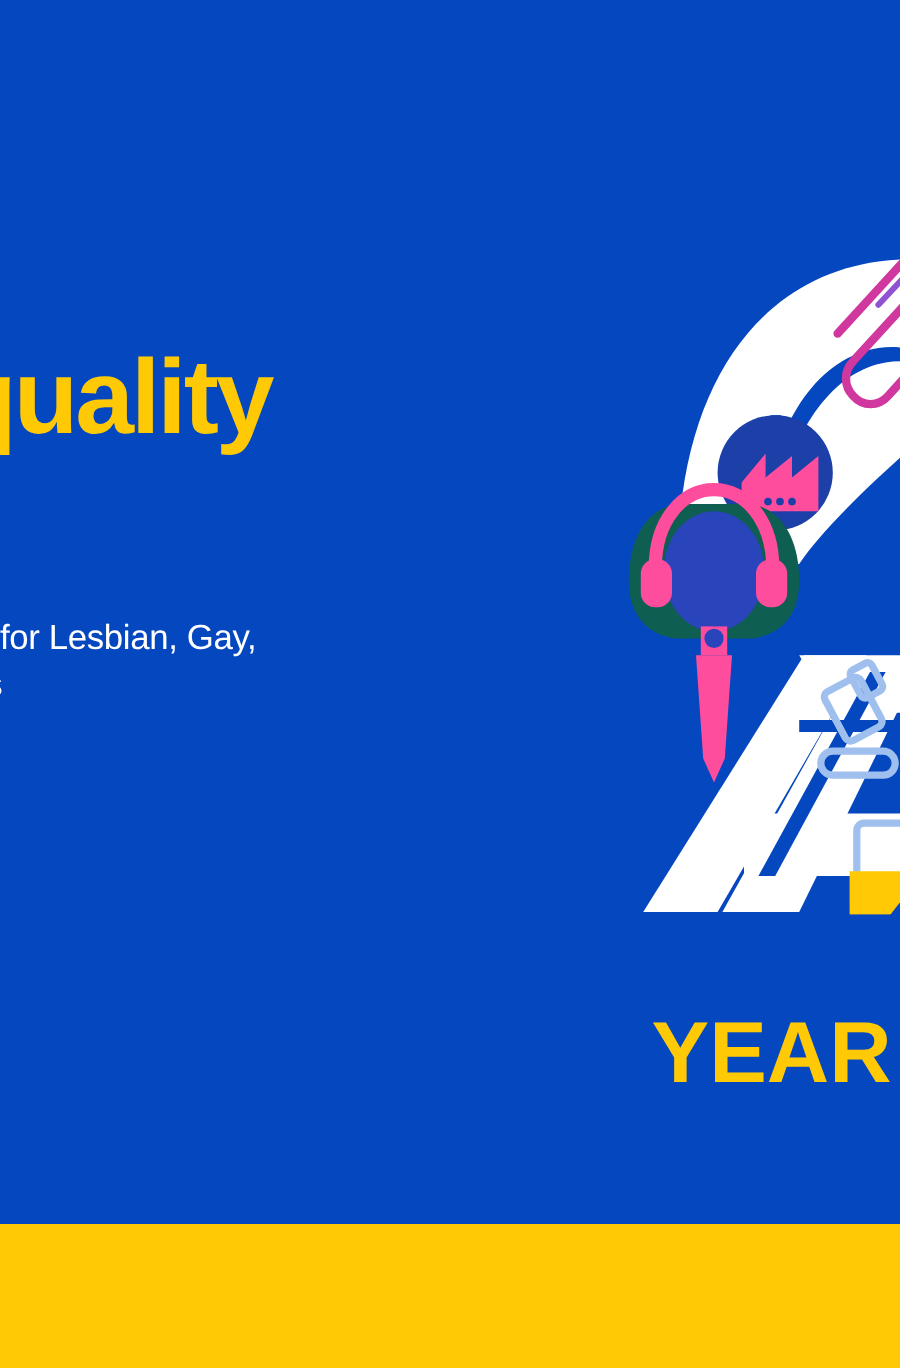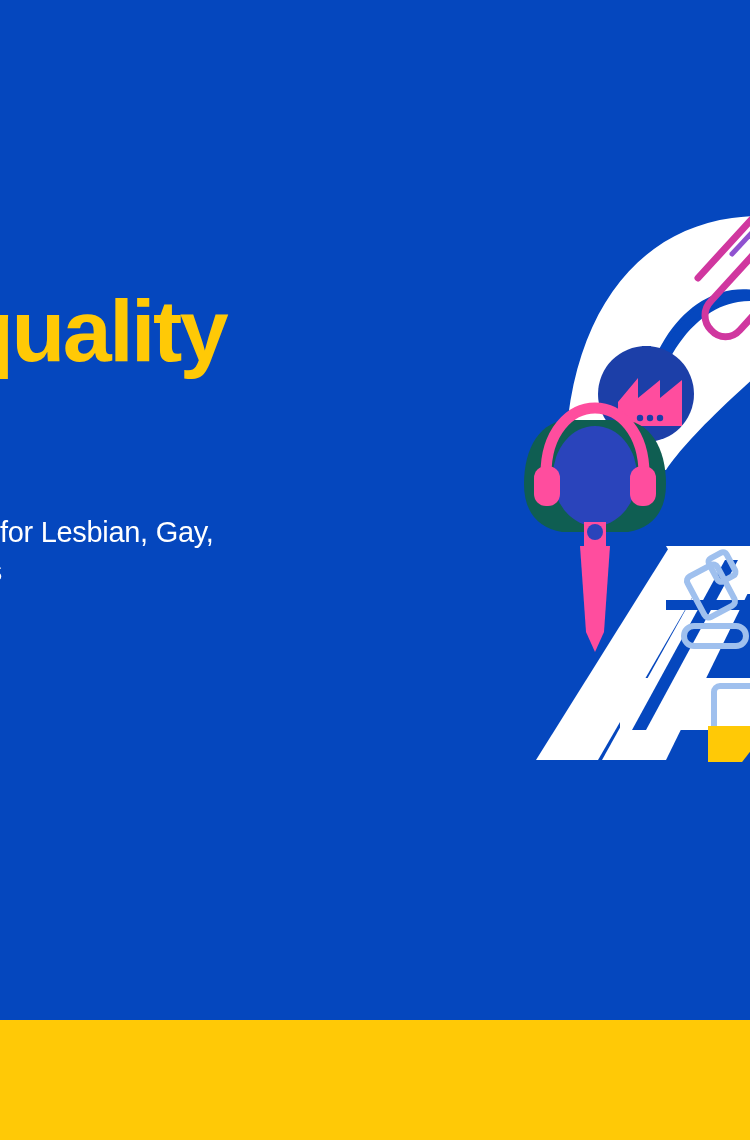--- a/index.html
+++ b/index.html
@@ -212,16 +212,17 @@
 
       <g>
         <path d="M238 556 L 300 556 L 238 636 Z" fill="#ffc906"></path>
       </g>
 
       <rect x="0" y="592" width="340" height="168" fill="#0547be"></rect>
       <path d="M62 330 L 118 330 L 62 420 Z" fill="#0547be" opacity="0"></path>
     </svg>
   </div>
 
+  <div class="years-word">YEAR</div>
 
   <div class="bottom-band"></div>
 
 </div>
 
 </body></html>

